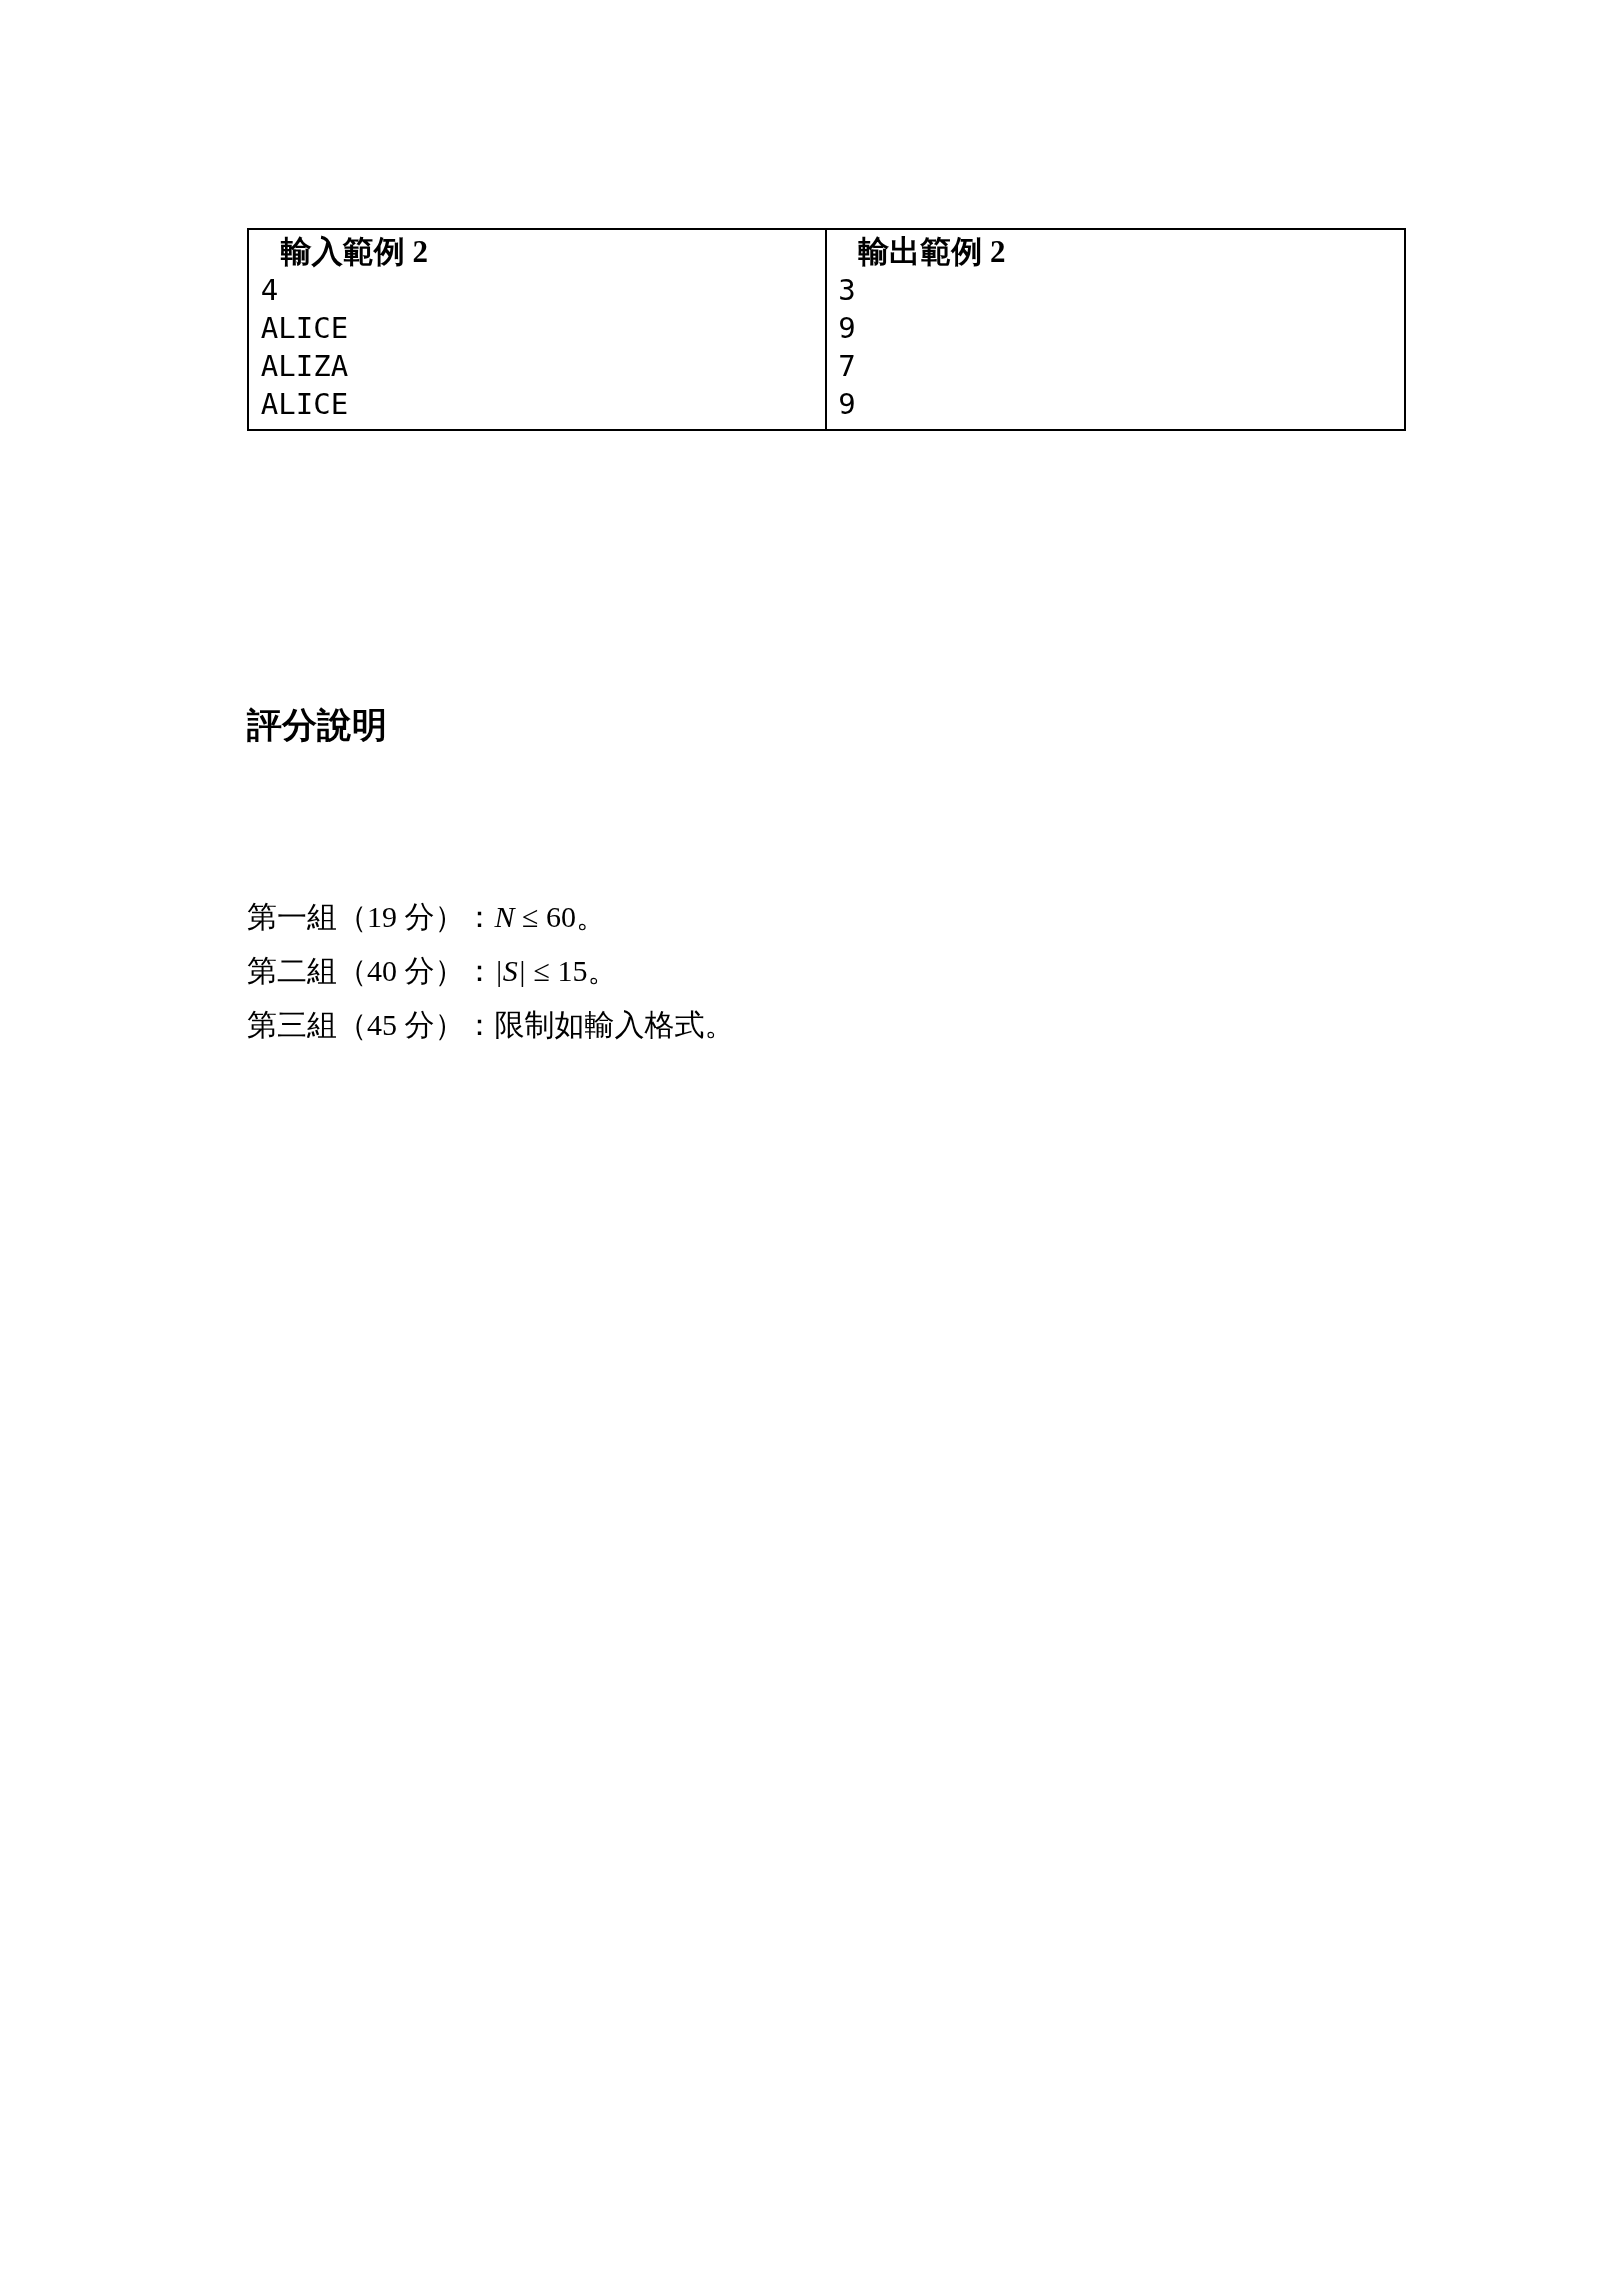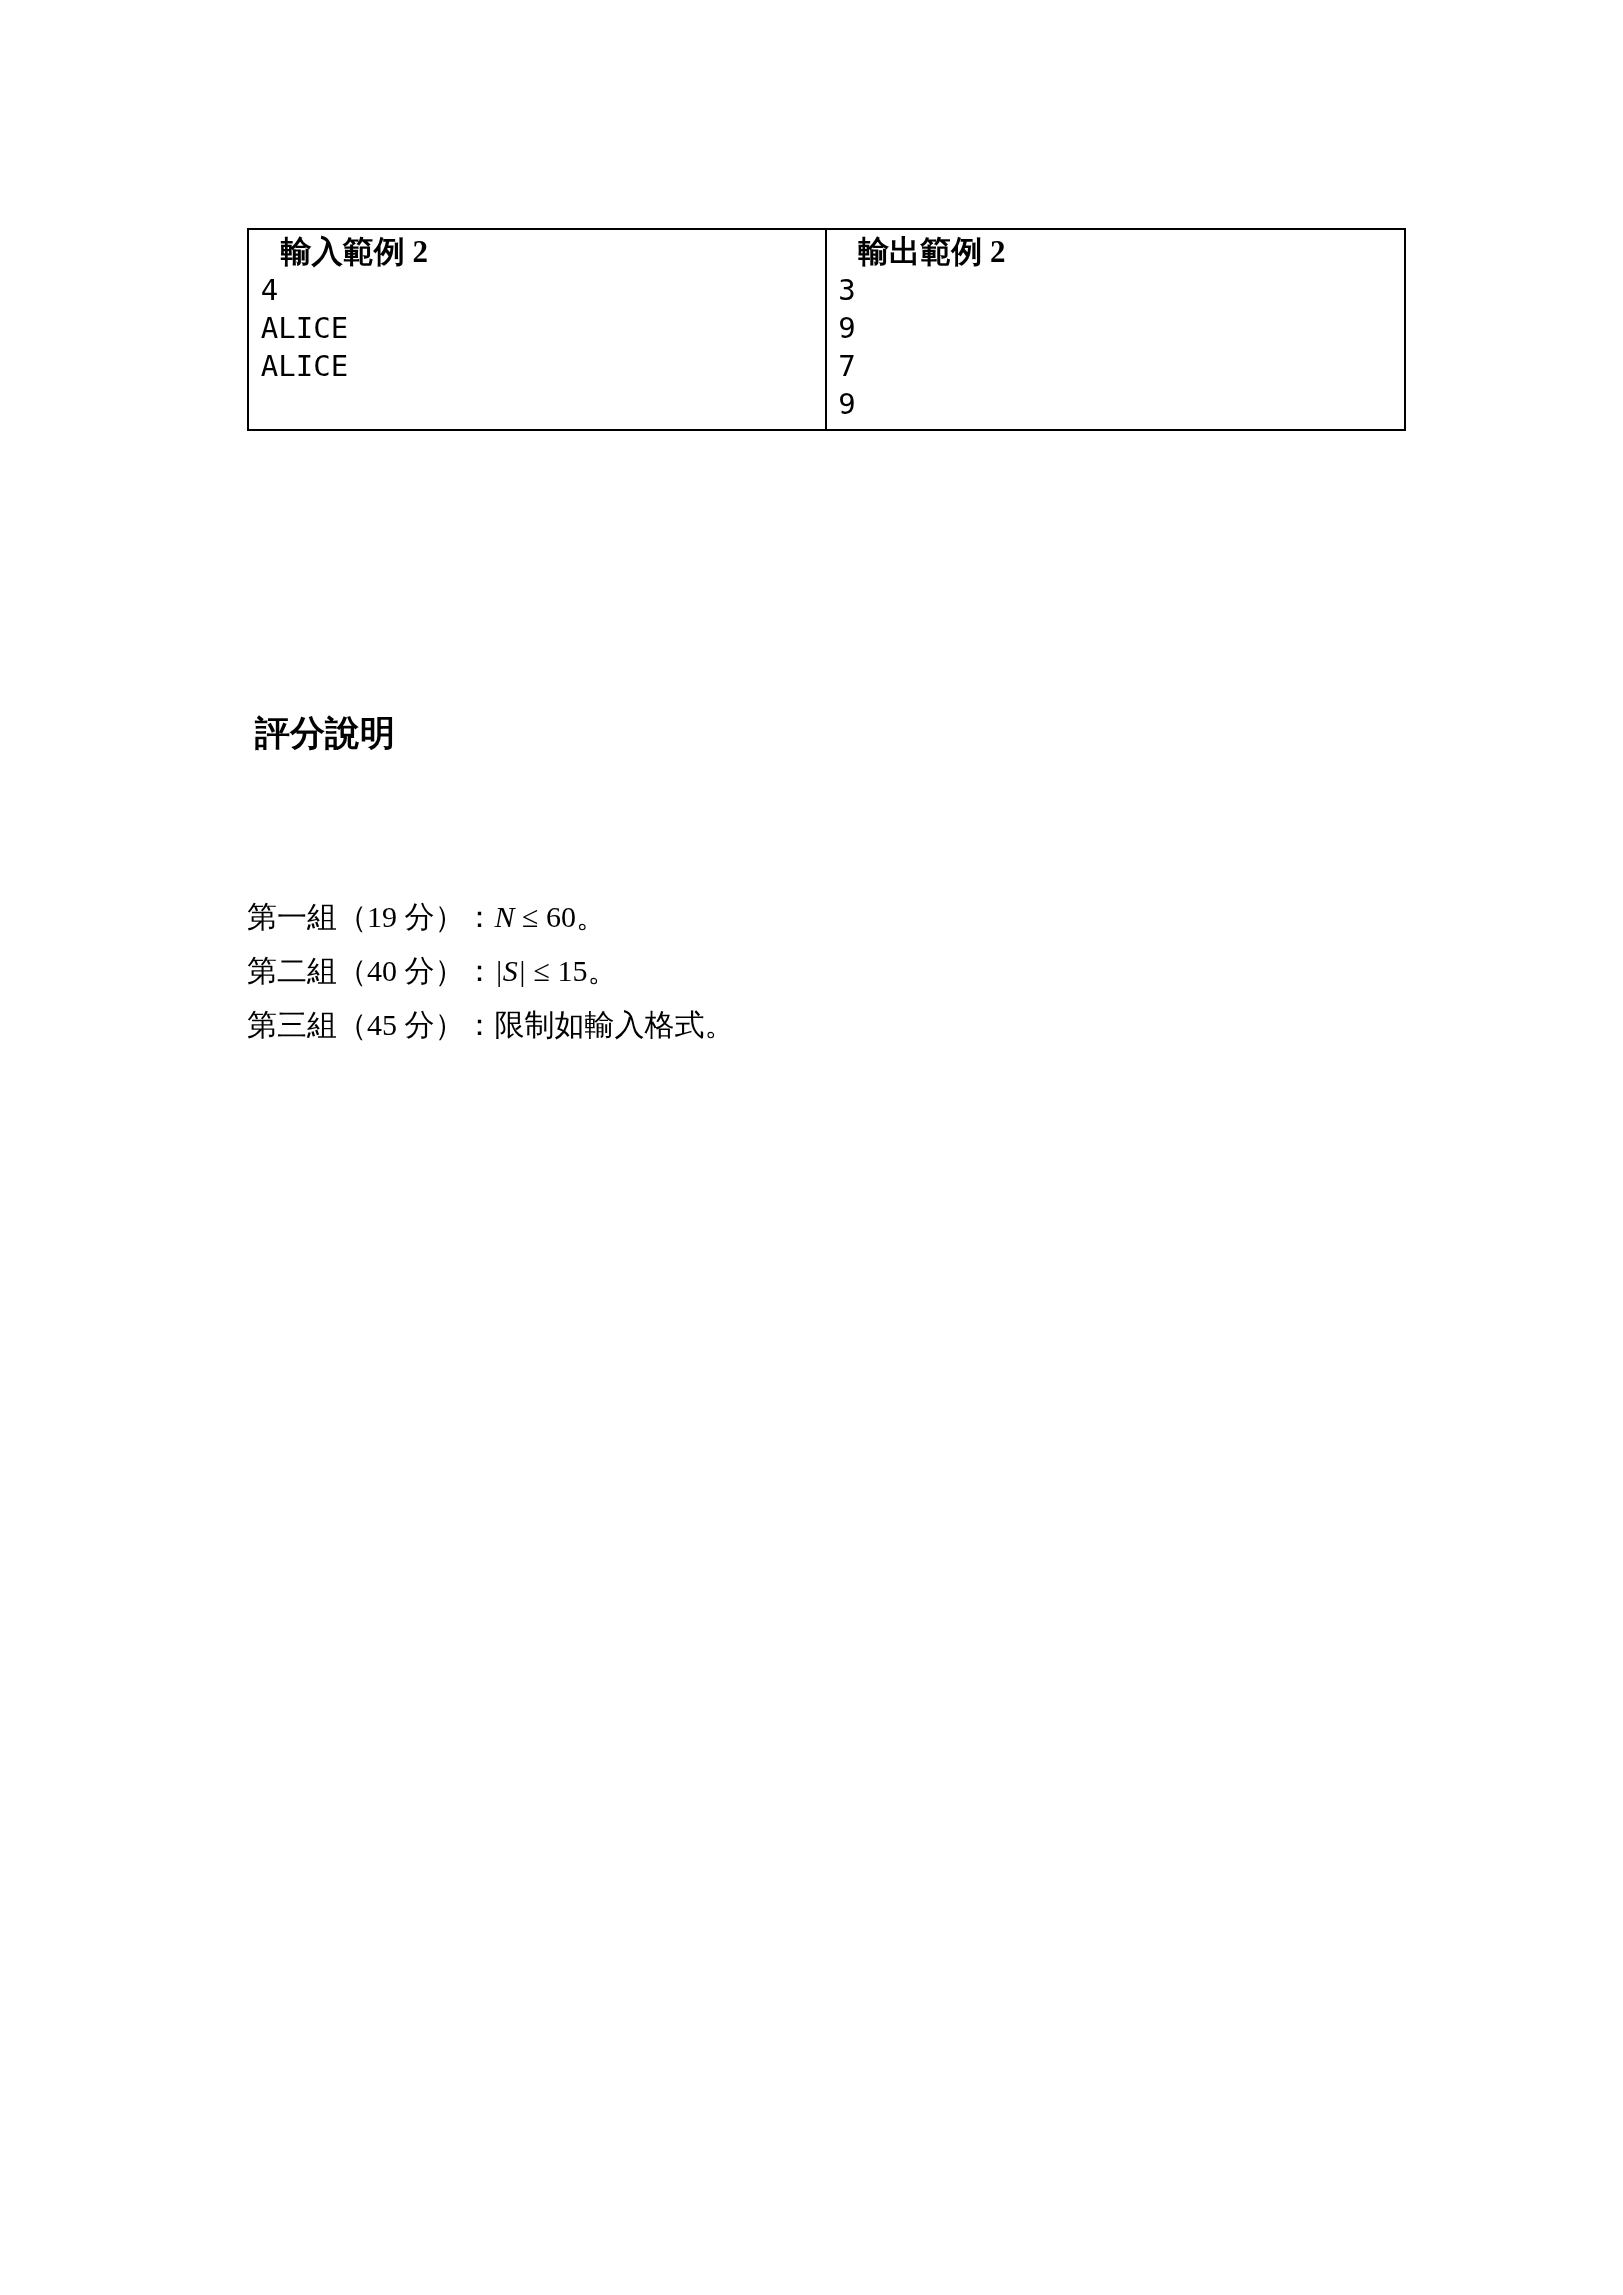--- a/index.html
+++ b/index.html
@@ -54,21 +54,21 @@
     line-height: 37px;
     text-align: justify;
     text-justify: inter-ideograph;
   }
 
   
   .scoring-heading {
     position: absolute;
     left: 247px;
     top: 705px;
-    margin: 8px;
+    margin: 0;
     font-size: 35px;
     line-height: 41px;
     font-weight: bold;
   }
   .scoring-intro {
     position: absolute;
     left: 247px;
     top: 752px;
     width: 1133px;
     margin: 0;
@@ -95,20 +95,21 @@
 </head>
 <body>
 
 <div class="page">
 
   <div class="example-table">
     <div class="example-cell input">
       <div class="cell-header">輸入範例 2</div>
       <div class="mono-line">4</div>
       <div class="mono-line">ALICE</div>
+      <div class="mono-line">ALIZA</div>
       <div class="mono-line">ALICE</div>
     </div>
     <div class="example-cell output">
       <div class="cell-header">輸出範例 2</div>
       <div class="mono-line">3</div>
       <div class="mono-line">9</div>
       <div class="mono-line">7</div>
       <div class="mono-line">9</div>
     </div>
   </div>

